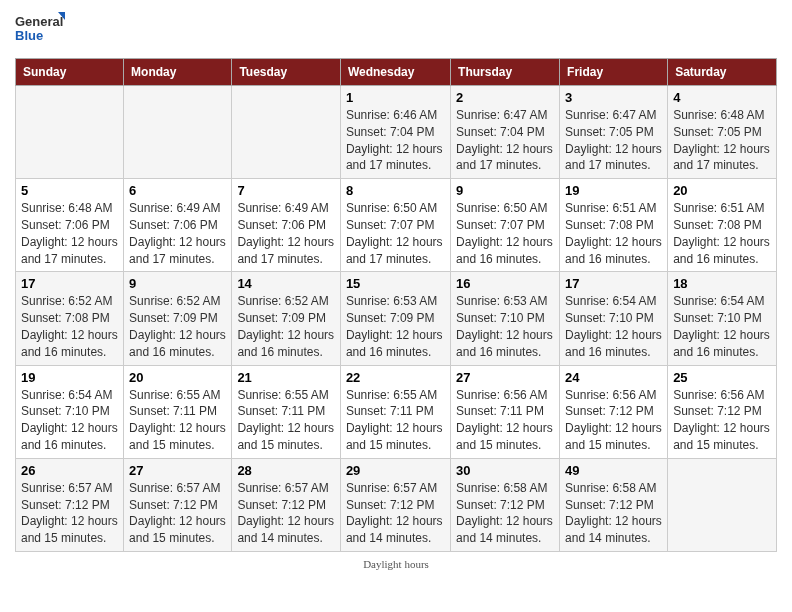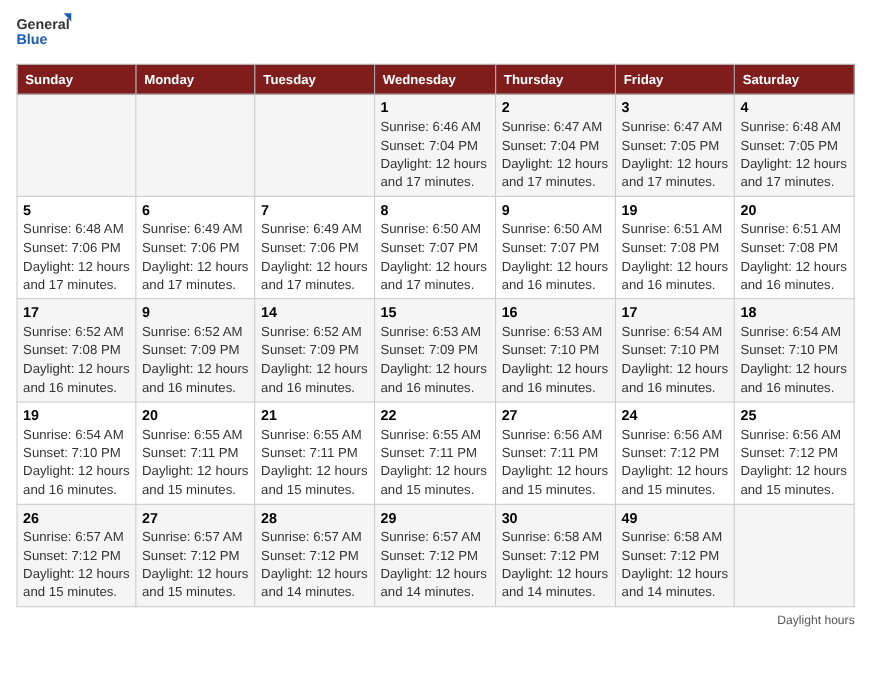--- a/index.html
+++ b/index.html
@@ -73,21 +73,22 @@
       font-size: 12px;
       line-height: 1.4;
     }
     .empty-cell {
       background-color: #f5f5f5;
     }
     .footer {
       margin-top: 6px;
       font-size: 11px;
       color: #555;
-      text-align: right;
+      text-align: center;
+      font-family: Liberation Serif, serif;
     }
   </style>
 </head>
 <body>
 
 <div class="header">
   <div class="logo">
     <svg width="50" height="40" viewBox="0 0 50 40" xmlns="http://www.w3.org/2000/svg">
       <text x="0" y="16" font-size="13" font-weight="bold" fill="#333" font-family="Arial">General</text>
       <text x="0" y="30" font-size="13" font-weight="bold" fill="#1a5cb5" font-family="Arial">Blue</text>

